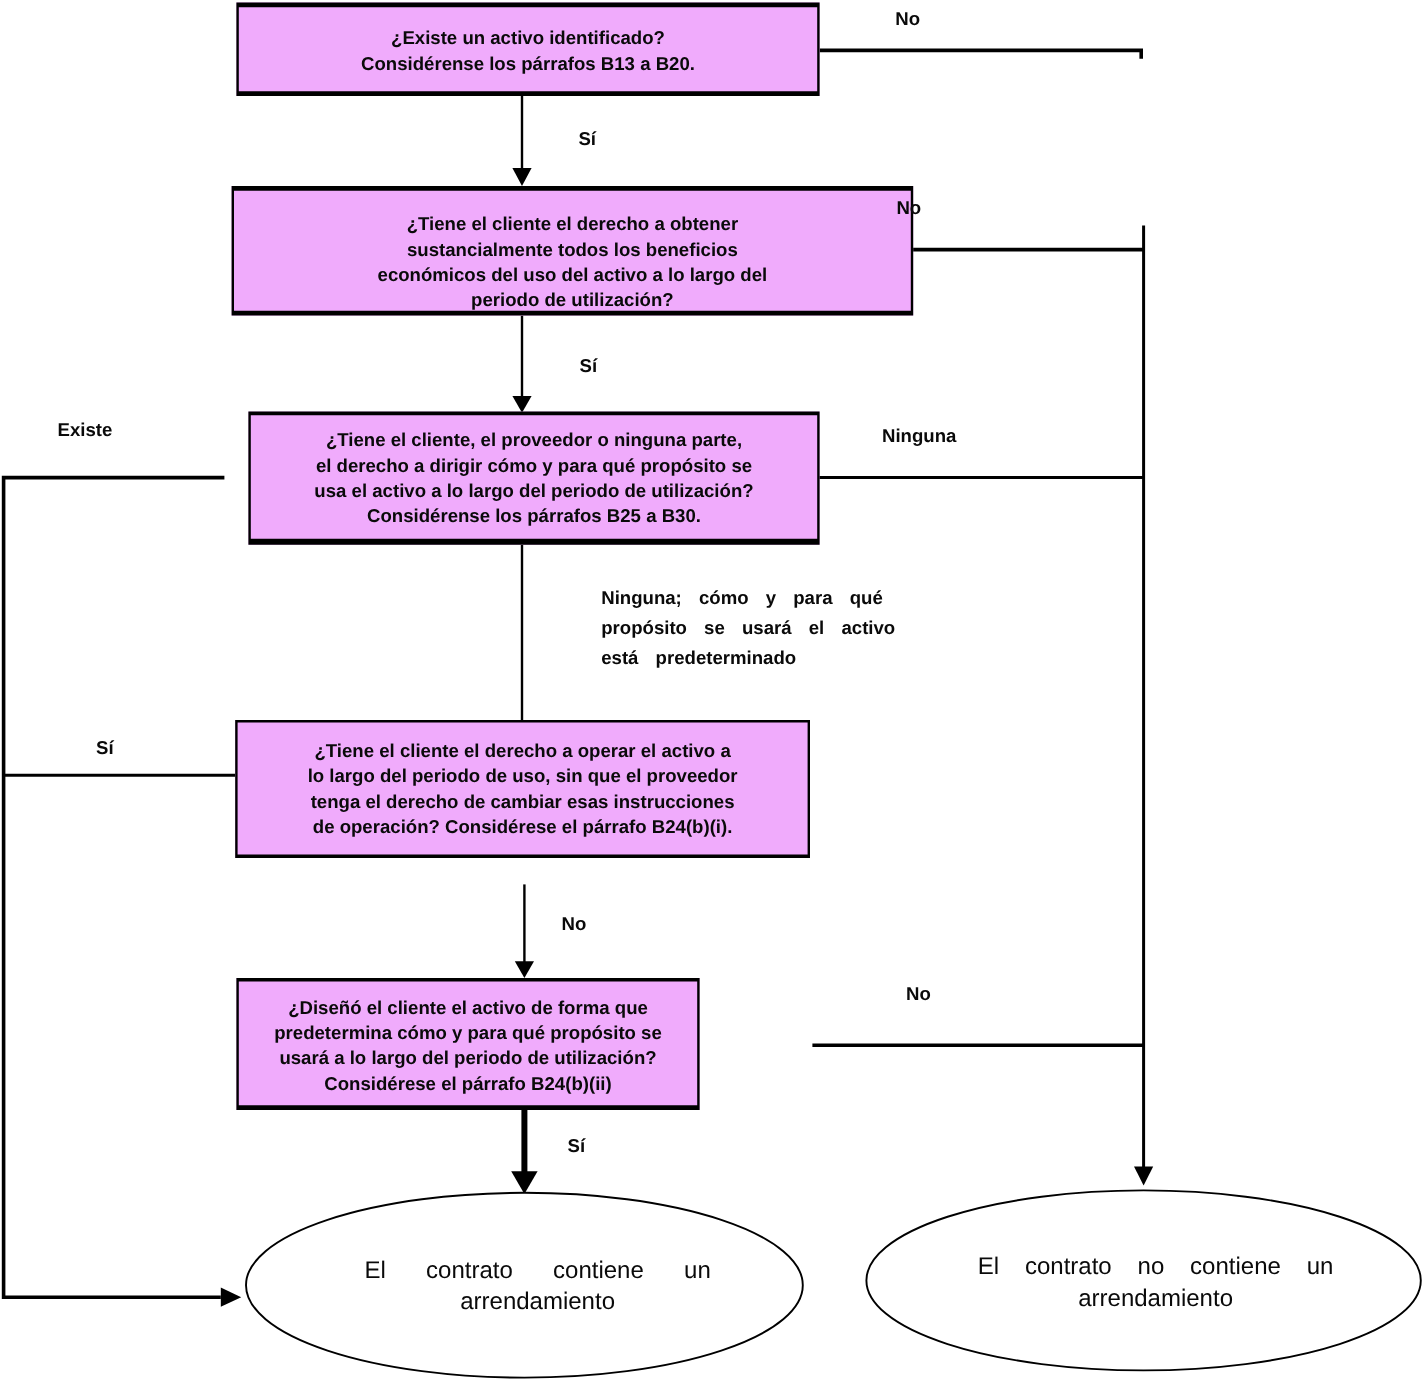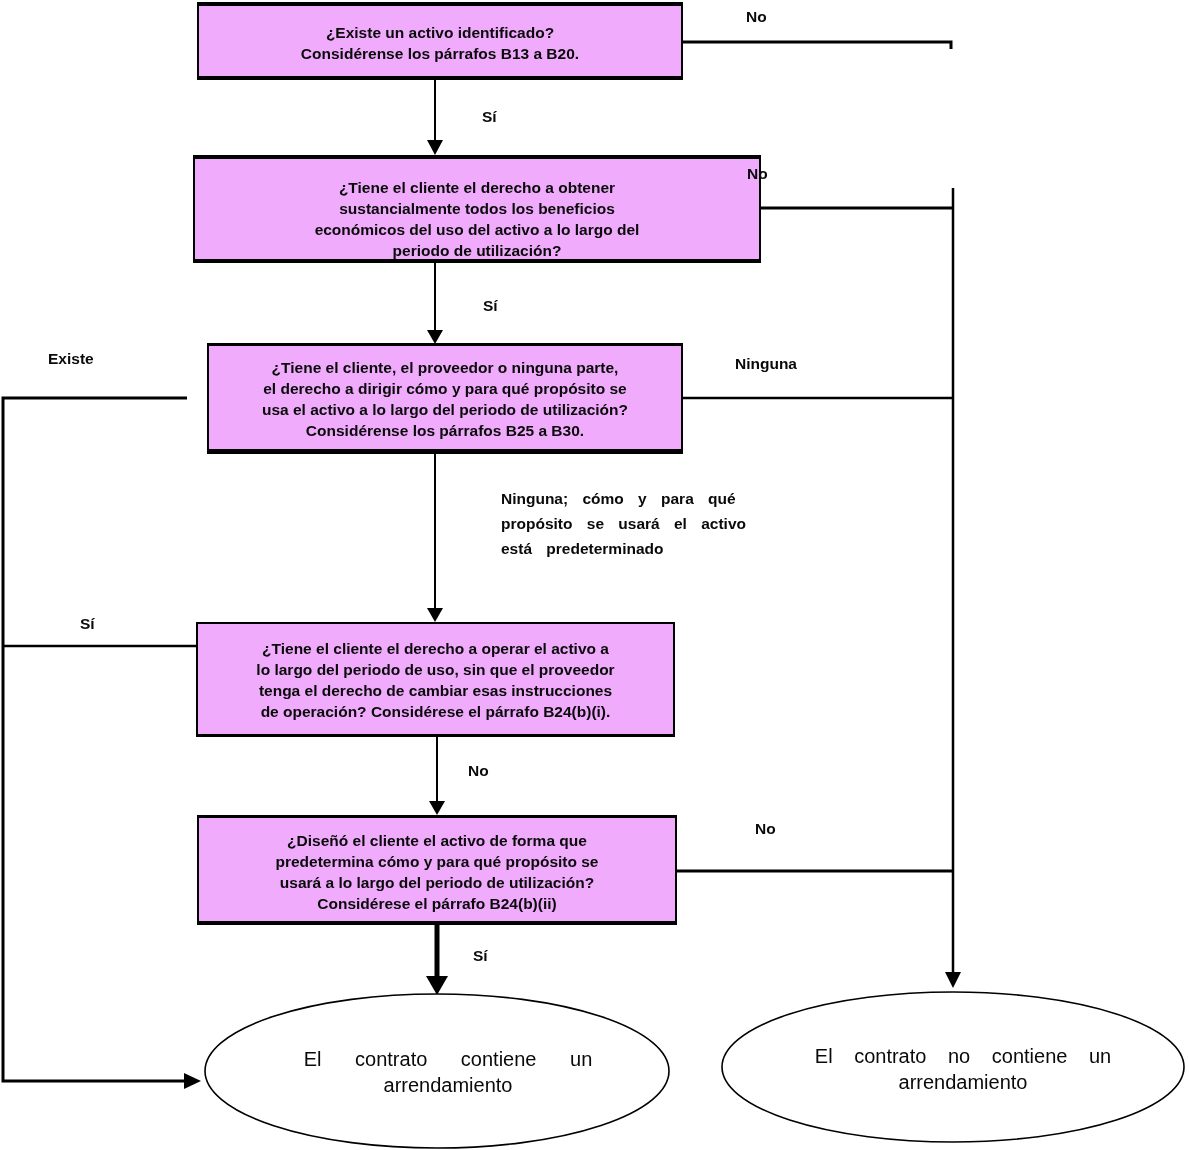--- a/index.html
+++ b/index.html
@@ -99,26 +99,26 @@
 sustancialmente todos los beneficios
 económicos del uso del activo a lo largo del
 periodo de utilización?
 Considérese los párrafos B21 a B23</div>
 
   <div class="qbox" style="left:187px; top:343px; width:476px; height:111px; padding-top:11px; border-width:3px 2px 5px 2px;margin-left:20px;">¿Tiene el cliente, el proveedor o ninguna parte,
 el derecho a dirigir cómo y para qué propósito se
 usa el activo a lo largo del periodo de utilización?
 Considérense los párrafos B25 a B30.</div>
 
-  <div class="qbox" style="left:196px; top:622px; width:479px; height:115px; padding-top:14px; border-width:2px 2px 3px 2px;">¿Tiene el cliente el derecho a operar el activo a
+  <div class="qbox" style="left:196px; top:600px; width:479px; height:115px; padding-top:14px; border-width:2px 2px 3px 2px;">¿Tiene el cliente el derecho a operar el activo a
 lo largo del periodo de uso, sin que el proveedor
 tenga el derecho de cambiar esas instrucciones
 de operación? Considérese el párrafo B24(b)(i).</div>
 
-  <div class="qbox" style="left:197px; top:815px; width:480px; height:110px; padding-top:12px; border-width:3px 2px 4px 2px;">¿Diseñó el cliente el activo de forma que
+  <div class="qbox" style="left:197px; top:815px; width:386px; height:110px; padding-top:12px; border-width:3px 2px 4px 2px;">¿Diseñó el cliente el activo de forma que
 predetermina cómo y para qué propósito se
 usará a lo largo del periodo de utilización?
 Considérese el párrafo B24(b)(ii)</div>
 
   <div class="edge-label" style="left:746px; top:8px;">No</div>
   <div class="edge-label" style="left:482px; top:108px;">Sí</div>
   <div class="edge-label" style="left:747px; top:165px;">No</div>
   <div class="edge-label" style="left:483px; top:297px;">Sí</div>
   <div class="edge-label" style="left:48px; top:350px;">Existe</div>
   <div class="edge-label" style="left:735px; top:355px;">Ninguna</div>

